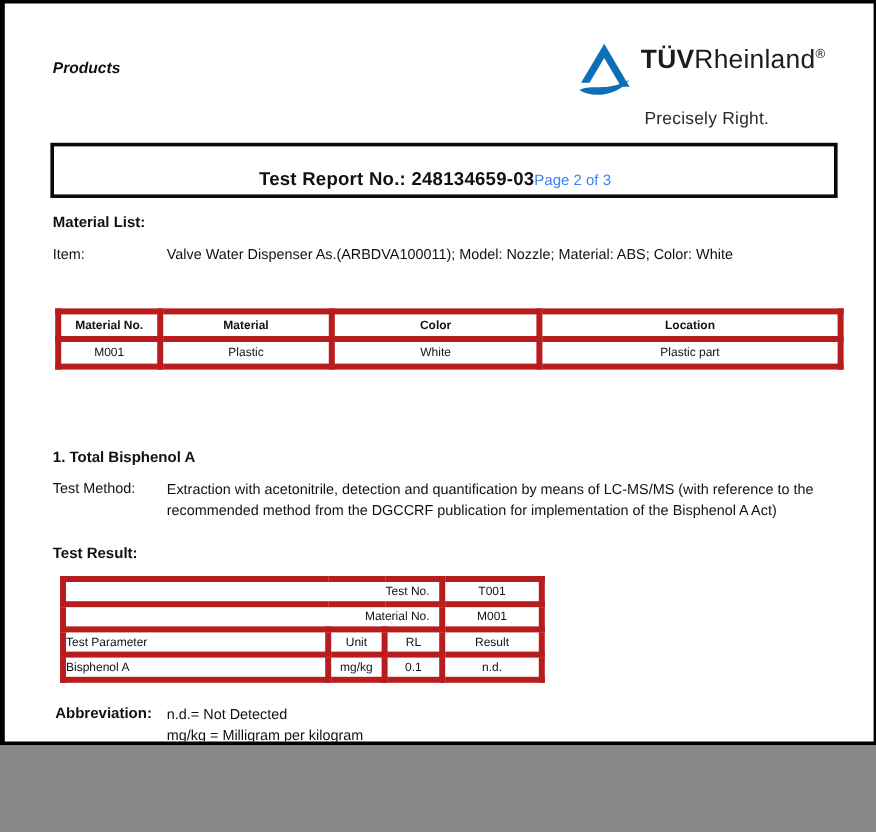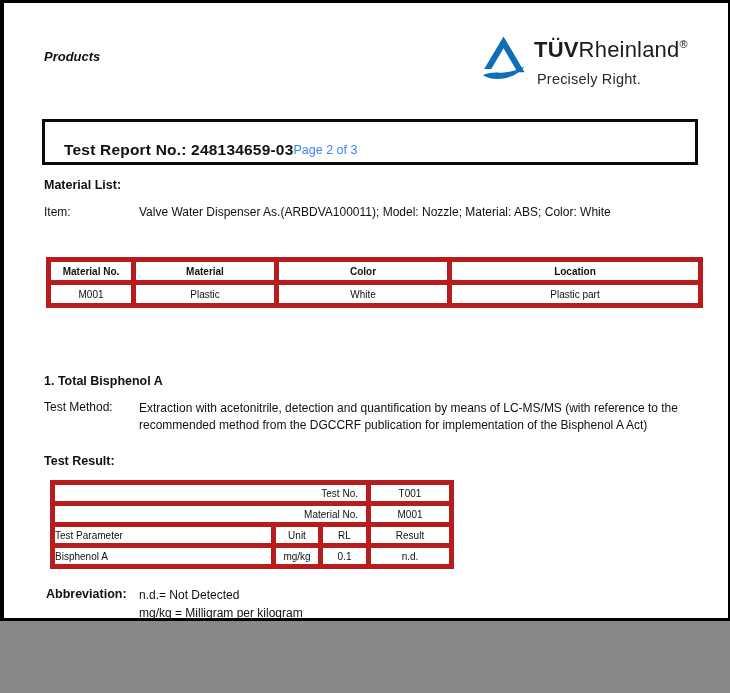--- a/index.html
+++ b/index.html
@@ -25,29 +25,29 @@
   }
   #logo-triangle { left: 476px; top: 32px; width: 47px; height: 50px; }
   #logo-wordmark {
     left: 530px; top: 36px;
     font-size: 22px; line-height: 1; color: #1c1c1c;
     letter-spacing: 0.2px; white-space: nowrap;
   }
   #logo-wordmark .bold { font-weight: bold; }
   #logo-wordmark sup { font-size: 11px; vertical-align: 9px; }
   #logo-tagline {
-    left: 533px; top: 68px;
+    left: 533px; top: 88px;
     font-size: 14.5px; color: #2a2a2a; letter-spacing: 0.2px;
   }
 
   
   #report-box {
     left: 38px; top: 116px; width: 656px; height: 46px;
     border: 3px solid #0a0a0a;
-    display: flex; align-items: center; justify-content: flex-start;
+    display: flex; align-items: center; justify-content: center;
     padding: 16px 34px 0 19px;
   }
   #report-title { font-size: 15.5px; font-weight: bold; letter-spacing: 0.2px; }
   #page-indicator { font-size: 12.5px; color: #3b82f6; }
 
   
   #material-list-heading { left: 40px; top: 175px; font-size: 12.5px; font-weight: bold; }
   #item-label { left: 40px; top: 202px; font-size: 12px; }
   #item-value { left: 135px; top: 202px; font-size: 12px; }
 

